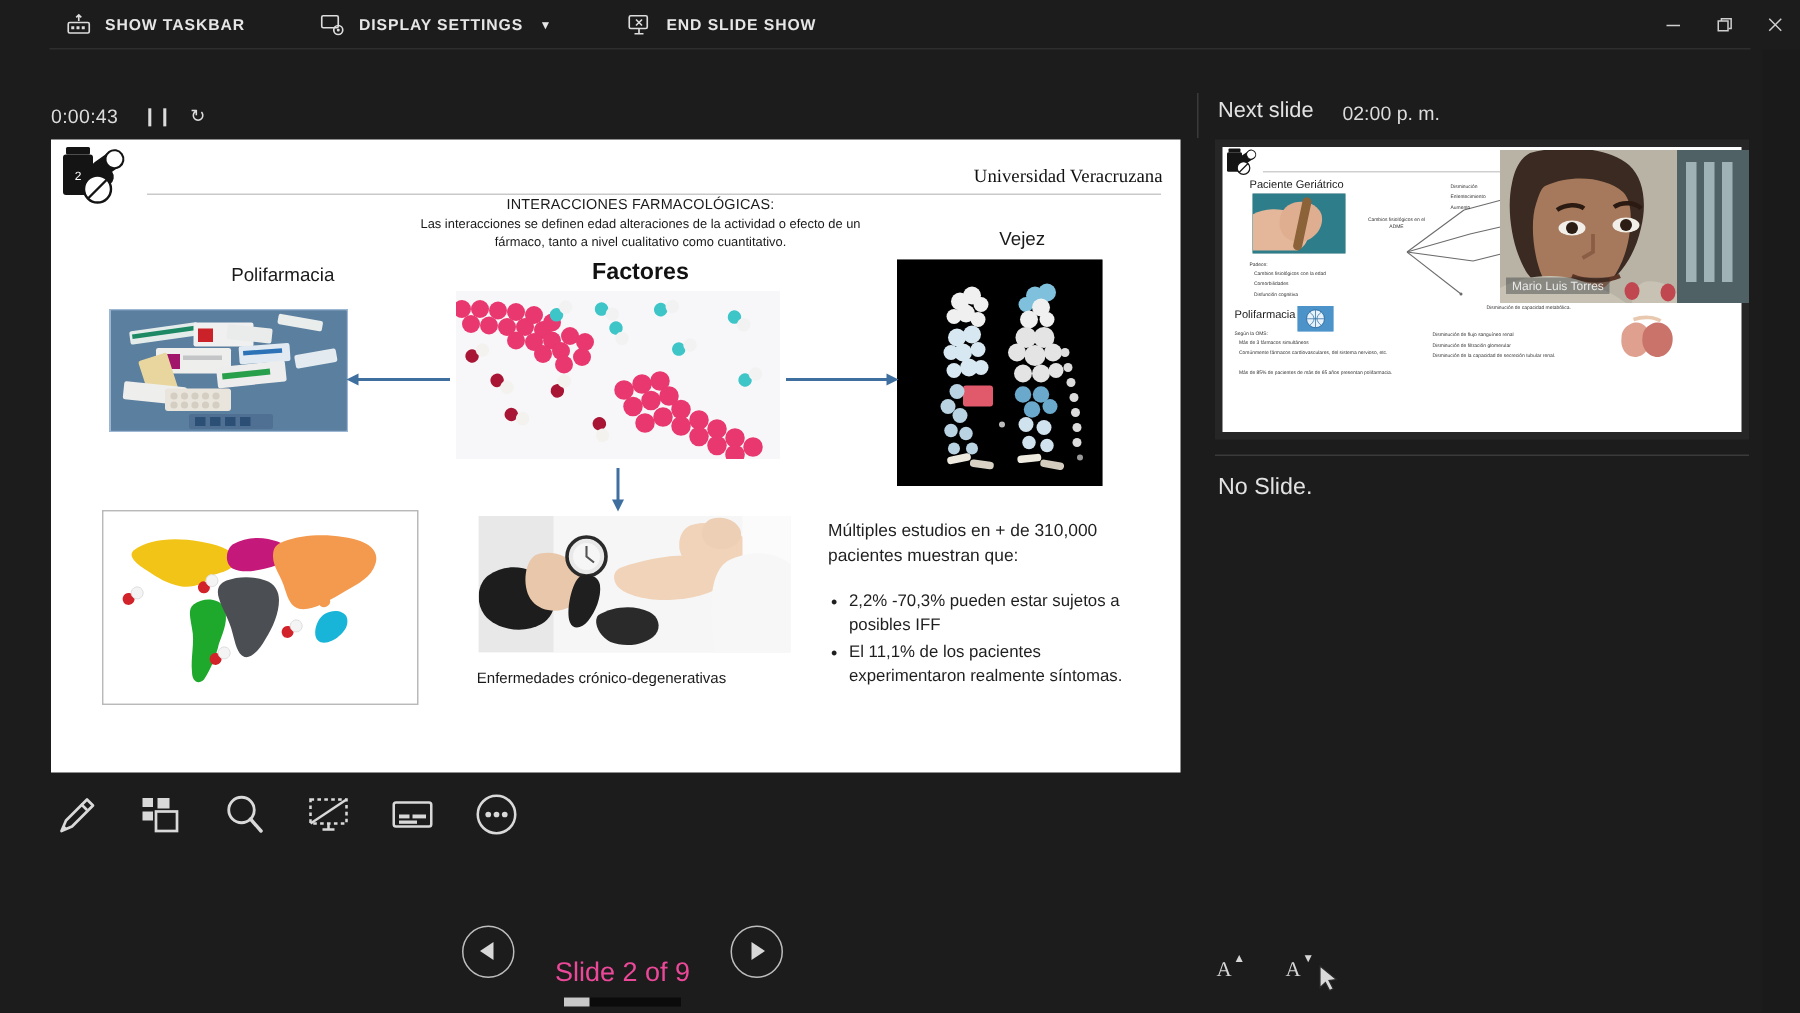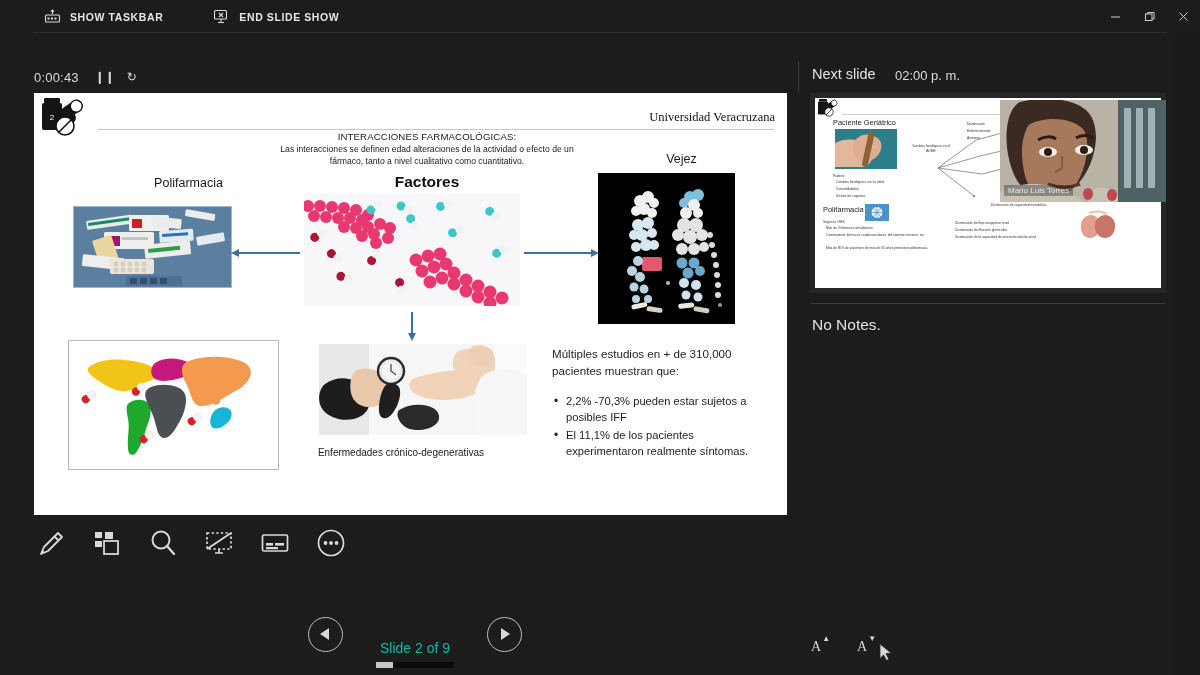--- a/index.html
+++ b/index.html
@@ -103,21 +103,21 @@
   .tool { width: 34px; height: 34px; display:flex; align-items:center; justify-content:center; cursor:pointer; }
   .tool svg { display:block; }
 
   
   .nav { position:absolute; left: 300px; top: 608px; width: 230px; height: 52px; display:flex; align-items:center; justify-content:center; gap: 16px;}
   .navbtn { width:35px; height:35px; border:1.6px solid #bdbdbd; border-radius:50%; display:flex; align-items:center; justify-content:center; }
   .navbtn .tri { width:0; height:0; border-top:6px solid transparent; border-bottom:6px solid transparent; }
   .navbtn .tri.l { border-right:9px solid #d8d8d8; margin-right:2px;}
   .navbtn .tri.r { border-left:9px solid #d8d8d8; margin-left:2px;}
   .navcenter { display:flex; flex-direction:column; align-items:center; width: 112px;}
-  .navtext { color:#14b8a6; font-size:14px;margin-top:40px; }
+  .navtext { color:#ec4899; font-size:18px;margin-top:40px; }
   .progress { margin-top: 6px; width: 78px; height: 6px; background:#0b0b0b; }
   .progress > i { display:block; height:100%; background:#c8c8c8; }
 
   
   .thumb {
     position:absolute; left: 810px; top: 93px; width: 356px; height: 200px;
     background:#262626; padding: 5px;
   }
   .thumb-inner { position:relative; width:100%; height:100%; background:#fff; overflow:hidden; }
   .tb-rule { position:absolute; left:27px; top:16px; width:310px; height:1px; background:#d0d0d0; }
@@ -157,20 +157,31 @@
       <span class="tb-ico">
         <svg width="17" height="15" viewBox="0 0 17 15">
             <rect x="1.5" y="6" width="14" height="7" rx="1" fill="none" stroke="#ddd" stroke-width="1.1"></rect>
             <rect x="3.5" y="8.5" width="2" height="2" fill="#ddd"></rect>
             <rect x="7" y="8.5" width="2" height="2" fill="#ddd"></rect>
             <rect x="10.5" y="8.5" width="2" height="2" fill="#ddd"></rect>
             <path d="M8.5 1v4M6.8 2.6 8.5 1l1.7 1.6" fill="none" stroke="#ddd" stroke-width="1.1"></path>
           </svg>
       </span>
       <span class="tb-label">SHOW TASKBAR</span>
+    </div>
+    <div class="tb-item">
+      <span class="tb-ico">
+        <svg width="17" height="15" viewBox="0 0 17 15">
+            <rect x="1.5" y="1.5" width="11" height="8" rx="1" fill="none" stroke="#ddd" stroke-width="1.1"></rect>
+            <circle cx="12.5" cy="11" r="3" fill="none" stroke="#ddd" stroke-width="1.1"></circle>
+            <circle cx="12.5" cy="11" r="1" fill="#ddd"></circle>
+          </svg>
+      </span>
+      <span class="tb-label">DISPLAY SETTINGS</span>
+      <span class="caret">▼</span>
     </div>
     <div class="tb-item">
       <span class="tb-ico">
         <svg width="17" height="15" viewBox="0 0 17 15">
             <rect x="1.5" y="1.5" width="12" height="8.5" rx="1" fill="none" stroke="#ddd" stroke-width="1.1"></rect>
             <path d="M5 13.5h6" stroke="#ddd" stroke-width="1.1"></path>
             <path d="M8 10v3.5" stroke="#ddd" stroke-width="1.1"></path>
             <path d="M6 4l4 4M10 4l-4 4" stroke="#ddd" stroke-width="1.1"></path>
           </svg>
       </span>
@@ -693,21 +704,21 @@
       <path d="M48 84c10 4 22 4 32 0" stroke="#5a3526" stroke-width="3" fill="none"></path>
       <path d="M0 92c14-8 34-10 50-6 14 4 26 10 34 16H0z" fill="#c8c2b4"></path>
       <path d="M96 88c8-2 18 2 22 8v6H88c0-6 3-12 8-14z" fill="#c8c2b4"></path>
       <ellipse cx="88" cy="94" rx="5" ry="6" fill="#c0474f"></ellipse>
       <ellipse cx="112" cy="95" rx="5" ry="6" fill="#c0474f"></ellipse>
     </svg>
     <div class="cam-name">Mario Luis Torres</div>
   </div>
 
   <div class="notes-rule"></div>
-  <div class="nonotes">No Notes.</div>
+  <div class="nonotes">No Slide.</div>
 
   <div class="fontbtns">
     <div class="fbtn">
       <span>A</span><sup>▲</sup>
     </div>
     <div class="fbtn">
       <span>A</span><sup>▼</sup>
     </div>
   </div>
 

